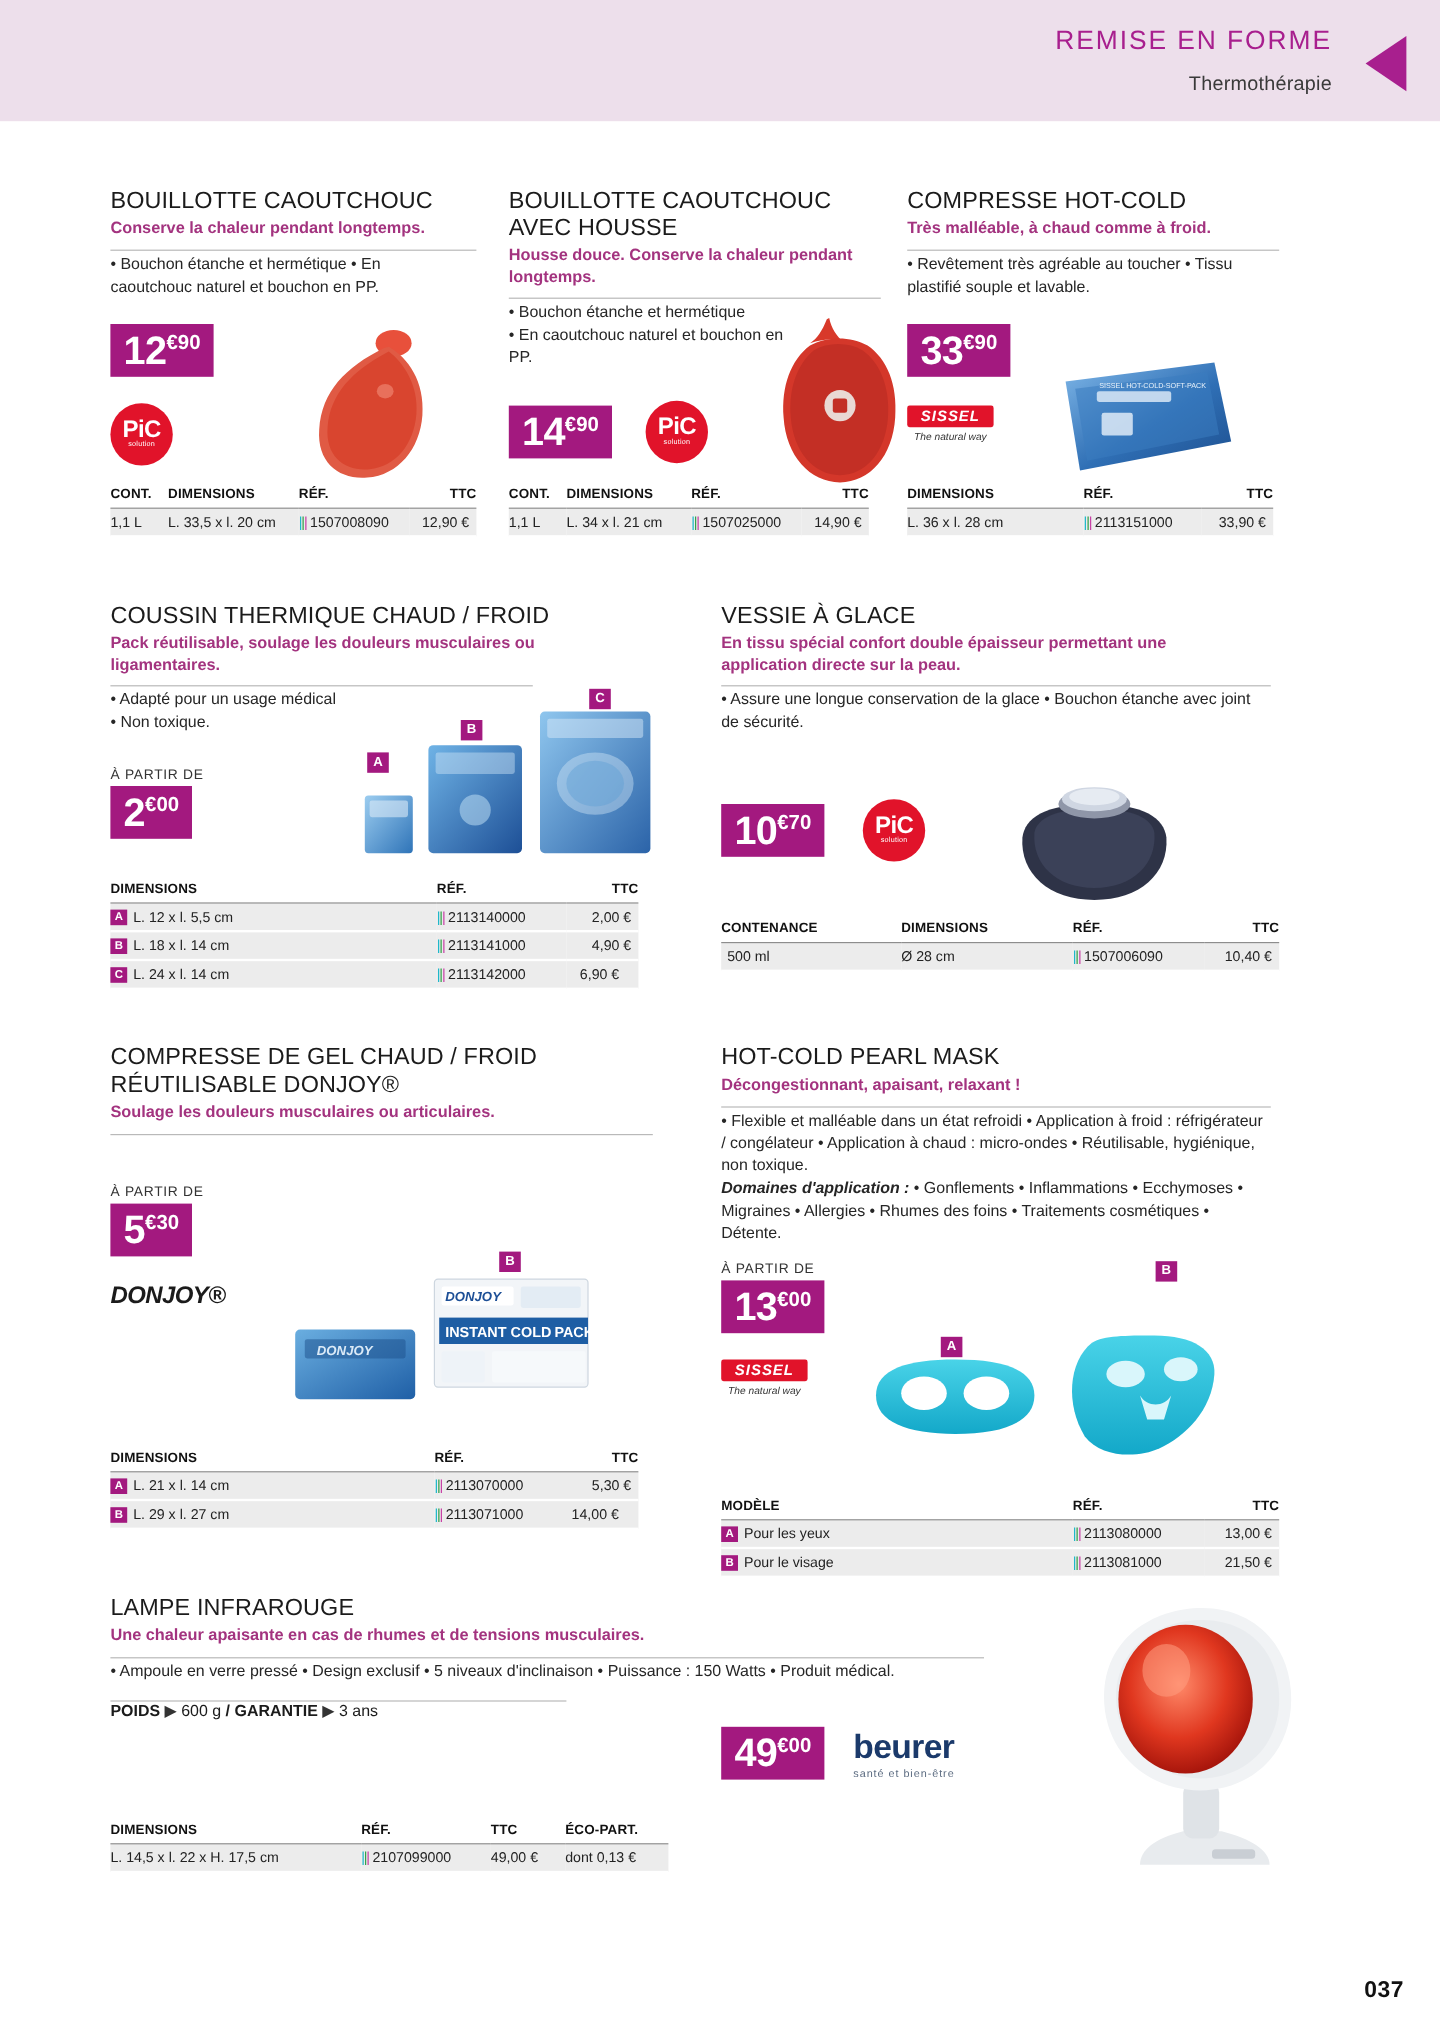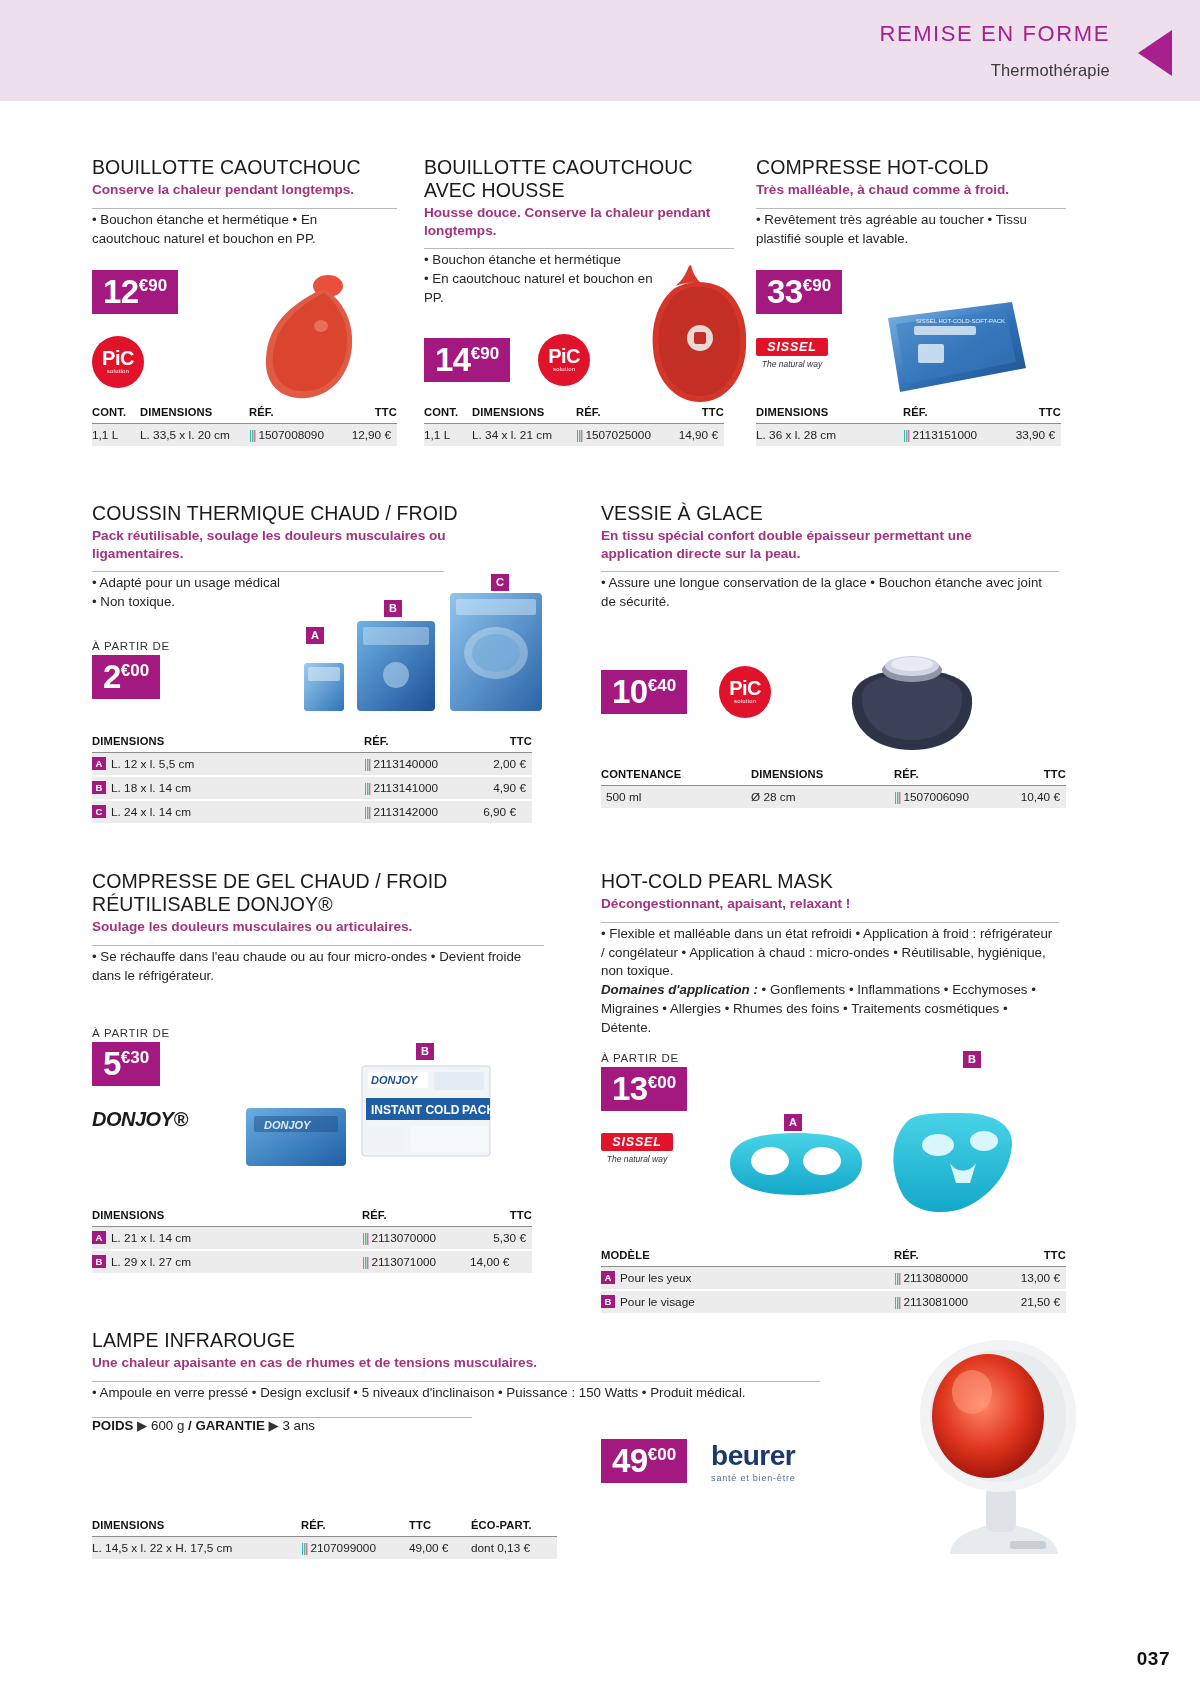--- a/index.html
+++ b/index.html
@@ -326,21 +326,21 @@
 </div>
 
 <div class="blk" style="left:601px; top:401px; width:465px;">
   <h2 class="pt">VESSIE À GLACE</h2>
   <div class="pdesc" style="width:405px">En tissu spécial confort double épaisseur permettant une application directe sur la peau.</div>
   <div class="rule" style="width:458px"></div>
   <div class="bullets" style="width:455px">• Assure une longue conservation de la glace • Bouchon étanche avec joint de sécurité.</div>
 
   <div style="margin-top:54px; display:flex; align-items:center; gap:32px;">
     <span class="price">
-      <span class="w">10</span><span class="c">€40</span>
+      <span class="w">10</span><span class="c">€70</span>
     </span>
     <span class="pic">
       <span class="p1">PiC</span>
       <span class="p2">solution</span>
     </span>
   </div>
 </div>
 
 <svg class="art" style="left:832px; top:535px;" width="160" height="120" viewBox="0 0 160 120">
   <path d="M20 62 C 18 92, 42 114, 80 114 C 118 114, 142 92, 140 62 C 138 46, 122 34, 80 34 C 38 34, 22 46, 20 62 Z" fill="#2e3347"></path>
@@ -367,21 +367,20 @@
       <td style="text-align:right;padding-right:6px">10,40 €</td>
     </tr>
         </tbody>
   </table>
 </div>
 
 <div class="blk" style="left:92px; top:769px; width:460px;">
   <h2 class="pt" style="width:390px">COMPRESSE DE GEL CHAUD / FROID RÉUTILISABLE DONJOY®</h2>
   <div class="pdesc">Soulage les douleurs musculaires ou articulaires.</div>
   <div class="rule" style="width:452px"></div>
-  <div class="bullets" style="width:452px">• Se réchauffe dans l'eau chaude ou au four micro-ondes • Devient froide dans le réfrigérateur.</div>
 
   <div style="margin-top:42px;">
     <div class="apd">À PARTIR DE</div>
     <span class="price">
       <span class="w">5</span><span class="c">€30</span>
     </span>
   </div>
   <div class="donjoy" style="margin-top:22px;">DONJOY®</div>
 </div>
 <div class="lbadge" style="left:283px; top:1012px;">A</div>
@@ -417,21 +416,21 @@
         </thead>
     <tbody>
       <tr class="row">
         <td><span class="lt">A</span><span>L. 21 x l. 14 cm</span></td>
         <td><span class="bars"><i class="b1">|</i><i class="b2">|</i><i class="b3">|</i></span><span>2113070000</span></td>
         <td style="text-align:right;padding-right:6px">5,30 €</td>
       </tr>
       <tr class="row">
         <td><span class="lt">B</span><span>L. 29 x l. 27 cm</span></td>
         <td><span class="bars"><i class="b1">|</i><i class="b2">|</i><i class="b3">|</i></span><span>2113071000</span></td>
-        <td style="text-align:left;padding-right:10px">14,00 €</td>
+        <td style="text-align:center;padding-right:10px">14,00 €</td>
       </tr>
     </tbody>
   </table>
 </div>
 
 <div class="blk" style="left:601px; top:769px; width:465px;">
   <h2 class="pt">HOT-COLD PEARL MASK</h2>
   <div class="pdesc">Décongestionnant, apaisant, relaxant !</div>
   <div class="rule" style="width:458px"></div>
   <div class="bullets" style="width:455px">• Flexible et malléable dans un état refroidi • Application à froid : réfrigérateur / congélateur • Application à chaud : micro-ondes • Réutilisable, hygiénique, non toxique.</div>

